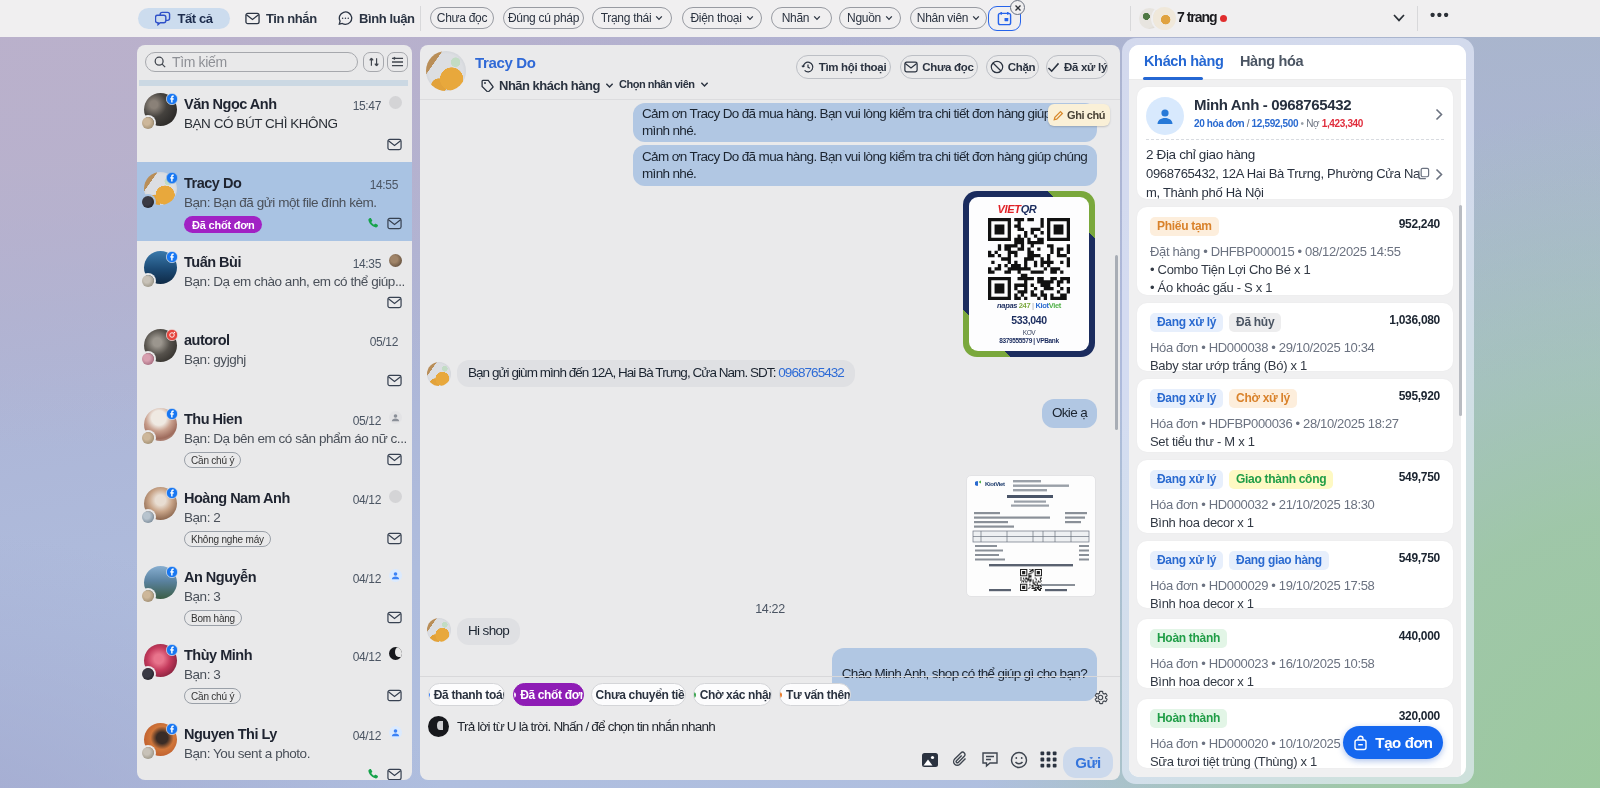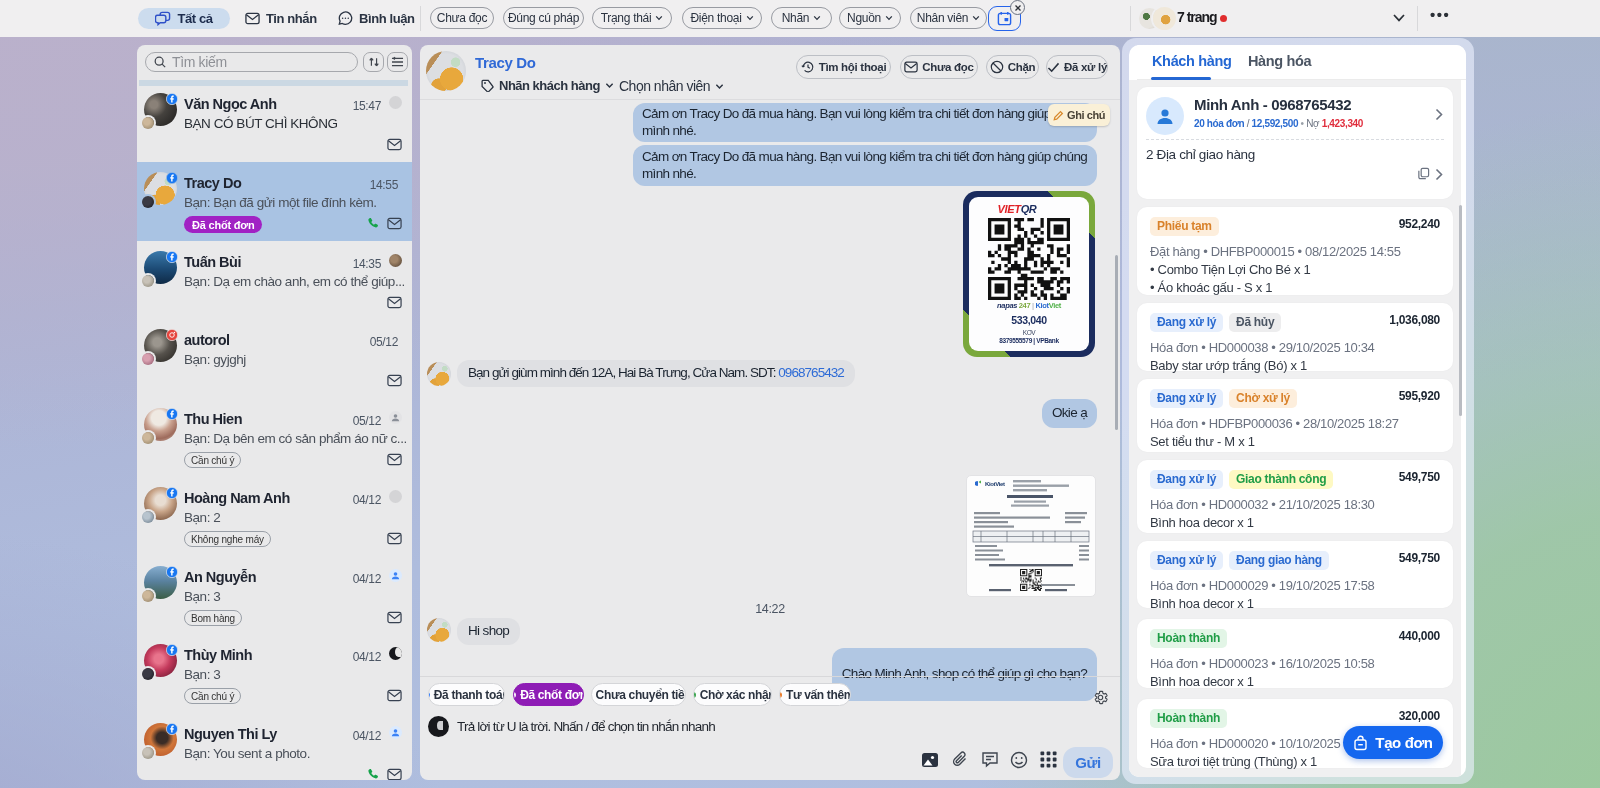--- a/index.html
+++ b/index.html
@@ -339,21 +339,21 @@
     <div style="position:absolute; left:55px; top:9px; font-size:15px; font-weight:700; color:#3069d6;">Tracy Do</div>
     <div style="position:absolute; left:61px; top:33px; display:flex; align-items:center; gap:5px; font-size:13px; font-weight:600; letter-spacing:-0.5px; color:#2b3340; white-space:nowrap;">
       <svg width="13" height="13" viewBox="0 0 14 14" fill="none" stroke="#2b3340" stroke-width="1.4">
           <path d="M7.8 1.5H2a.8.8 0 0 0-.8.8V8l5.6 5.6a1 1 0 0 0 1.4 0l4.4-4.4a1 1 0 0 0 0-1.4z"></path>
           <circle cx="4.3" cy="4.3" r="1" fill="#2b3340" stroke="none"></circle>
         </svg>
       Nhãn khách hàng <svg width="9" height="9" viewBox="0 0 10 10" fill="none" stroke="#2b3340" stroke-width="1.6">
           <path d="M1.5 3 5 6.7 8.5 3"></path>
         </svg>
     </div>
-    <div style="position:absolute; left:199px; top:33px; display:flex; align-items:center; gap:5px; font-size:14px; font-weight:400; letter-spacing:-0.5px; color:#2b3340; white-space:nowrap;">Chọn nhân viên <svg width="9" height="9" viewBox="0 0 10 10" fill="none" stroke="#2b3340" stroke-width="1.6">
+    <div style="position:absolute; left:199px; top:33px; display:flex; align-items:center; gap:5px; font-size:11px; font-weight:700; letter-spacing:-0.5px; color:#2b3340; white-space:nowrap;">Chọn nhân viên <svg width="9" height="9" viewBox="0 0 10 10" fill="none" stroke="#2b3340" stroke-width="1.6">
           <path d="M1.5 3 5 6.7 8.5 3"></path>
         </svg></div>
     <div class="hbtn" style="left:376px; width:95px;"><svg width="14" height="14" viewBox="0 0 16 16" fill="none" stroke="#2b3340" stroke-width="1.4">
           <path d="M2.5 8a5.5 5.5 0 1 1 1.6 3.9M2.5 8 1 6.5M2.5 8 4 6.5"></path>
           <path d="M8 5v3.2l2.2 1.3"></path>
         </svg>Tìm hội thoại</div>
     <div class="hbtn" style="left:480px; width:78px;"><svg width="14" height="12" viewBox="0 0 16 13" fill="none" stroke="#2b3340" stroke-width="1.4">
           <rect x="1" y="1" width="14" height="11" rx="2"></rect>
           <path d="M1.5 2.5 8 7.5l6.5-5"></path>
         </svg>Chưa đọc</div>
@@ -486,40 +486,41 @@
         <rect x="0.5" y="13.5" width="4" height="4" rx="1"></rect>
         <rect x="7" y="13.5" width="4" height="4" rx="1"></rect>
         <rect x="13.5" y="13.5" width="4" height="4" rx="1"></rect>
       </g>
     </svg>
   <div style="position:absolute; left:643px; top:702px; width:50px; height:31px; background:#ccd9ec; border-radius:13px; display:flex; align-items:center; justify-content:center; font-size:15px; font-weight:700; color:#3575dc;">Gửi</div>
   <div style="position:absolute; left:695px; top:210px; width:3px; height:175px; background:#a8adb5; border-radius:2px;"></div>
 </div>
 <div id="rpanel">
     <div id="rinner">
-  <div style="position:absolute; left:0; top:0; width:337px; height:35px; background:#fff; border-bottom:1px solid #ebebeb;margin-left:8px;">
+  <div style="position:absolute; left:0; top:0; width:337px; height:35px; background:#fff; border-bottom:1px solid #ebebeb;">
     <div style="position:absolute; left:15px; top:8px; font-size:14.5px; font-weight:700; color:#2467d3;">Khách hàng</div>
     <div style="position:absolute; left:14px; top:32px; width:60px; height:3px; background:#2467d3; border-radius:2px;"></div>
     <div style="position:absolute; left:111px; top:8px; font-size:14.5px; font-weight:600; color:#4b5563;">Hàng hóa</div>
   </div>
   <div style="position:absolute; left:0; top:35px; width:332px; height:697px; background:#f0f0f1;"></div>
   <div class="card" style="top:42px; height:112px; padding:0;">
     <div style="position:absolute; left:9px; top:10px; width:38px; height:38px; border-radius:50%; background:#d8e9fd; display:flex; align-items:center; justify-content:center;">
       <svg width="20" height="20" viewBox="0 0 20 20" fill="#2779d8">
             <circle cx="10" cy="7" r="3.6"></circle>
             <path d="M2.5 18c0-3.8 3.4-6 7.5-6s7.5 2.2 7.5 6z"></path>
           </svg>
     </div>
     <div style="position:absolute; left:57px; top:9px; font-size:15px; font-weight:700; color:#27303f;">Minh Anh - 0968765432</div>
     <div style="position:absolute; left:57px; top:31px; font-size:10px; color:#6b7280;"><span style="color:#2a6ad0; font-weight:600;">20 hóa đơn</span> / <span style="color:#2a6ad0; font-weight:600;">12,592,500</span> <span style="color:#9aa0a8;">•</span> Nợ <span style="color:#e02d3c; font-weight:600;">1,423,340</span></div>
     <div style="position:absolute; right:10px; top:20px;"><svg width="8" height="13" viewBox="0 0 8 13" fill="none" stroke="#6b7280" stroke-width="1.6">
             <path d="M1.5 1.5 6.5 6.5 1.5 11.5"></path>
           </svg></div>
     <div style="position:absolute; left:9px; top:52px; width:298px; border-top:1.5px dashed #d8dbe0;"></div>
     <div style="position:absolute; left:9px; top:60px; font-size:13.5px; color:#2b3340;">2 Địa chỉ giao hàng</div>
+    <div style="position:absolute; left:9px; top:78px; width:276px; font-size:13px; letter-spacing:-0.3px; color:#2b3340; line-height:18.5px; word-break:break-all;">0968765432, 12A Hai Bà Trưng, Phường Cửa Nam, Thành phố Hà Nội</div>
     <svg style="position:absolute; left:280px; top:80px;" width="13" height="13" viewBox="0 0 14 14" fill="none" stroke="#6b7280" stroke-width="1.3">
           <rect x="4.5" y="1.5" width="8" height="9" rx="1.5"></rect>
           <path d="M9.5 12.5h-6a1.5 1.5 0 0 1-1.5-1.5v-7"></path>
         </svg>
     <div style="position:absolute; right:10px; top:80px;"><svg width="8" height="13" viewBox="0 0 8 13" fill="none" stroke="#6b7280" stroke-width="1.6">
             <path d="M1.5 1.5 6.5 6.5 1.5 11.5"></path>
           </svg></div>
   </div>
   <div class="card" style="top:162px; height:88px;"><span class="otag" style="background:#fdeedc;color:#d9822b;">Phiếu tạm</span><span class="amt">952,240</span><div class="meta">Đặt hàng • DHFBP000015 • 08/12/2025 14:55</div><div class="item">• Combo Tiện Lợi Cho Bé x 1</div><div class="item">• Áo khoác gấu - S x 1</div></div>
 <div class="card" style="top:258px; height:68px;"><span class="otag" style="background:#e7effc;color:#2a6ad0;">Đang xử lý</span><span class="otag" style="background:#ededee;color:#4b5563;">Đã hủy</span><span class="amt">1,036,080</span><div class="meta">Hóa đơn • HD000038 • 29/10/2025 10:34</div><div class="item">Baby star ướp trắng (Bó) x 1</div></div>

